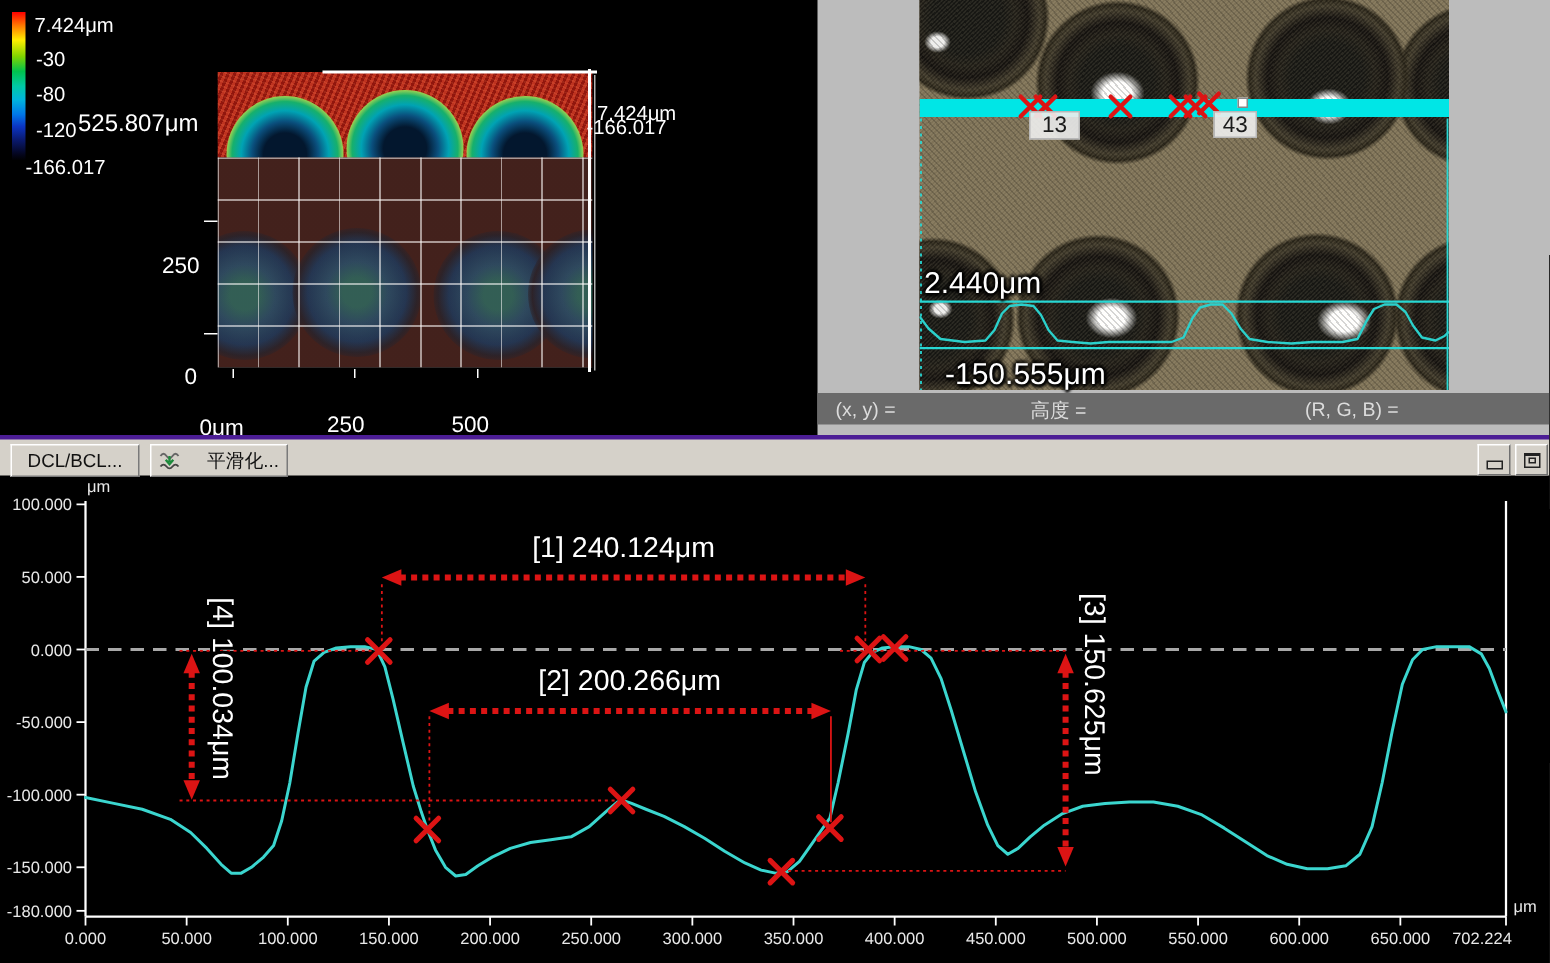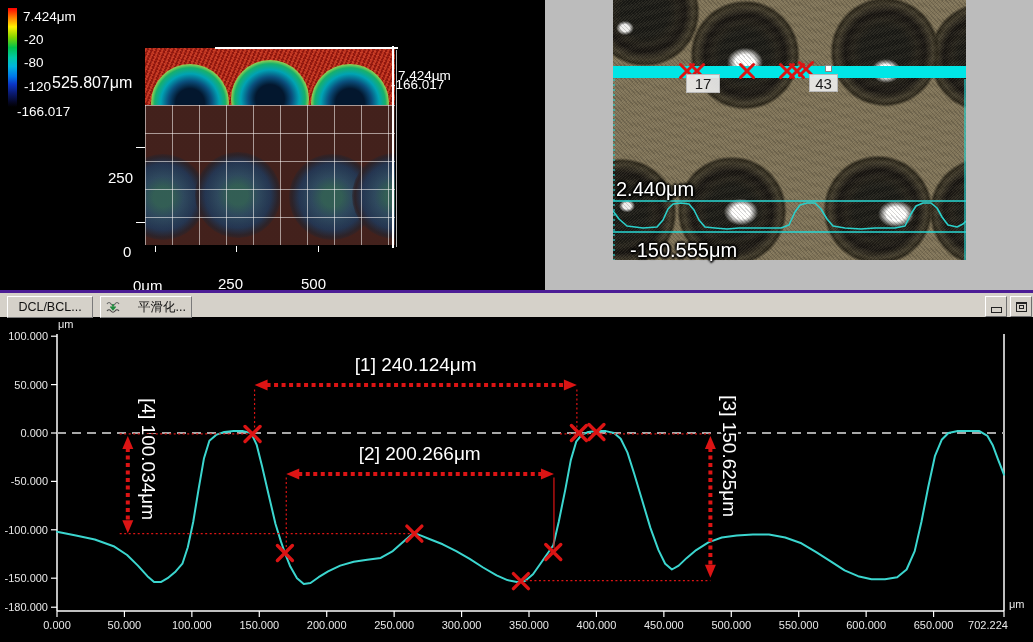--- a/index.html
+++ b/index.html
@@ -71,21 +71,21 @@
   text { font-family:"Liberation Sans", sans-serif; }
 </style>
 </head>
 <body>
 
 <div id="screen">
 
   <div id="panel3d">
     <div id="colorbar"></div>
     <span class="cb-lab" style="left:23px; top:9px;">7.424μm</span>
-    <span class="cb-lab" style="left:24px; top:32px;">-20</span>
+    <span class="cb-lab" style="left:24px; top:32px;">-30</span>
     <span class="cb-lab" style="left:24px; top:55px;">-80</span>
     <span class="cb-lab" style="left:24px; top:79px;">-120</span>
     <span class="cb-lab" style="left:17px; top:104px;">-166.017</span>
 
     <span class="ax3d" style="left:52px; top:44px; font-size:16px;">525.807μm</span>
 
     <div id="surface">
       <div id="band"></div>
       <div class="pit" style="left:6px;   top:16px;"></div>
       <div class="pit" style="left:86px;  top:12px;"></div>
@@ -126,25 +126,30 @@
           <line x1="1" y1="79" x2="1" y2="260" stroke="#28d8d4" stroke-width="1.2" stroke-dasharray="2 3"></line>
           <line x1="352" y1="79" x2="352" y2="260" stroke="#28d8d4" stroke-width="1.2"></line>
           <polyline points="0,211 6,219 14,226 30,228 44,227 50,220 55,209 60,204 68,203 76,204 81,210 86,220 92,227 102,228 114,229 126,228 150,228 168,228 176,225 182,212 187,205 194,203 202,203 208,209 214,219 220,226 232,228 248,229 262,228 282,228 292,226 298,214 303,206 310,203 318,203 324,208 329,217 335,225 344,227 350,224 353,221" fill="none" stroke="#2bd0cb" stroke-width="1.6" stroke-linejoin="round"></polyline>
           <path d="M67.5,64.5 L80.5,77.5 M67.5,77.5 L80.5,64.5" stroke="#dc1414" stroke-width="3" stroke-linecap="round" fill="none"></path>
           <path d="M77.5,64.5 L90.5,77.5 M77.5,77.5 L90.5,64.5" stroke="#dc1414" stroke-width="3" stroke-linecap="round" fill="none"></path>
           <path d="M127.5,64.5 L140.5,77.5 M127.5,77.5 L140.5,64.5" stroke="#dc1414" stroke-width="3" stroke-linecap="round" fill="none"></path>
           <path d="M167.5,64.5 L180.5,77.5 M167.5,77.5 L180.5,64.5" stroke="#dc1414" stroke-width="3" stroke-linecap="round" fill="none"></path>
           <path d="M177.5,64.5 L190.5,77.5 M177.5,77.5 L190.5,64.5" stroke="#dc1414" stroke-width="3" stroke-linecap="round" fill="none"></path>
           <path d="M186.5,62.5 L199.5,75.5 M186.5,75.5 L199.5,62.5" stroke="#dc1414" stroke-width="3" stroke-linecap="round" fill="none"></path>
         </svg>
-      <div class="mk-label" style="left:73px; top:74px; width:34px; height:19px;">17</div>
+      <div class="mk-label" style="left:73px; top:74px; width:34px; height:19px;">13</div>
       <div class="mk-label" style="left:196px; top:74px; width:29px; height:18px;">43</div>
       <div id="handle"></div>
       <span class="ph-val" style="left:3px; top:178px;">2.440μm</span>
       <span class="ph-val" style="left:17px; top:239px;">-150.555μm</span>
+    </div>
+    <div id="statusbar">
+      <span class="sb-item" style="left:12px;">(x, y)  =</span>
+      <span class="sb-item" style="left:142px;">高度  =</span>
+      <span class="sb-item" style="left:325px;">(R, G, B)  =</span>
     </div>
   </div>
 
   <div id="panelchart">
     <div id="tabbar">
       <div class="tab" style="left:7px; width:86px;">
         <span>DCL/BCL...</span>
       </div>
       <div class="tab" style="left:100px; width:92px;gap:16px;">
         <svg width="16" height="14" viewBox="0 0 16 14">

